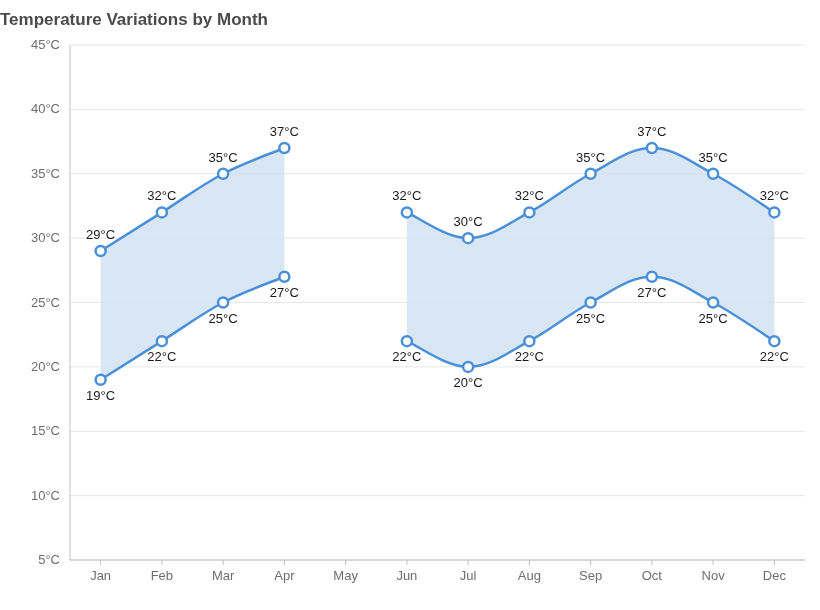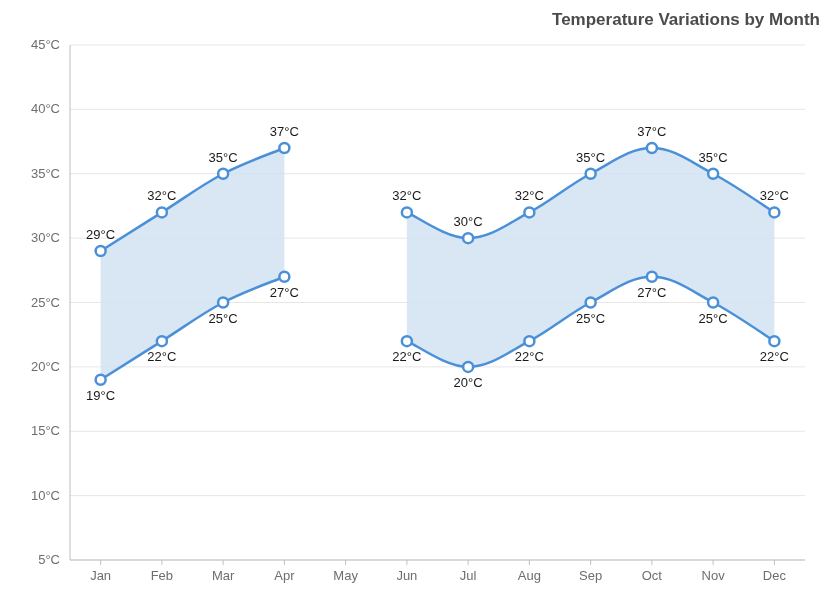--- a/index.html
+++ b/index.html
@@ -14,21 +14,21 @@
   .chart-wrap {
     position: relative;
     width: 820px;
     height: 610px;
   }
   .title {
     position: absolute;
     top: 10px;
     left: 0;
     right: 0;
-    text-align: right;
+    text-align: left;
     font-weight: 600;
     font-size: 17px;
     color: #4b4b4b;
   }
   svg {
     position: absolute;
     left: 0;
     top: 0;
   }
   .grid-line {

